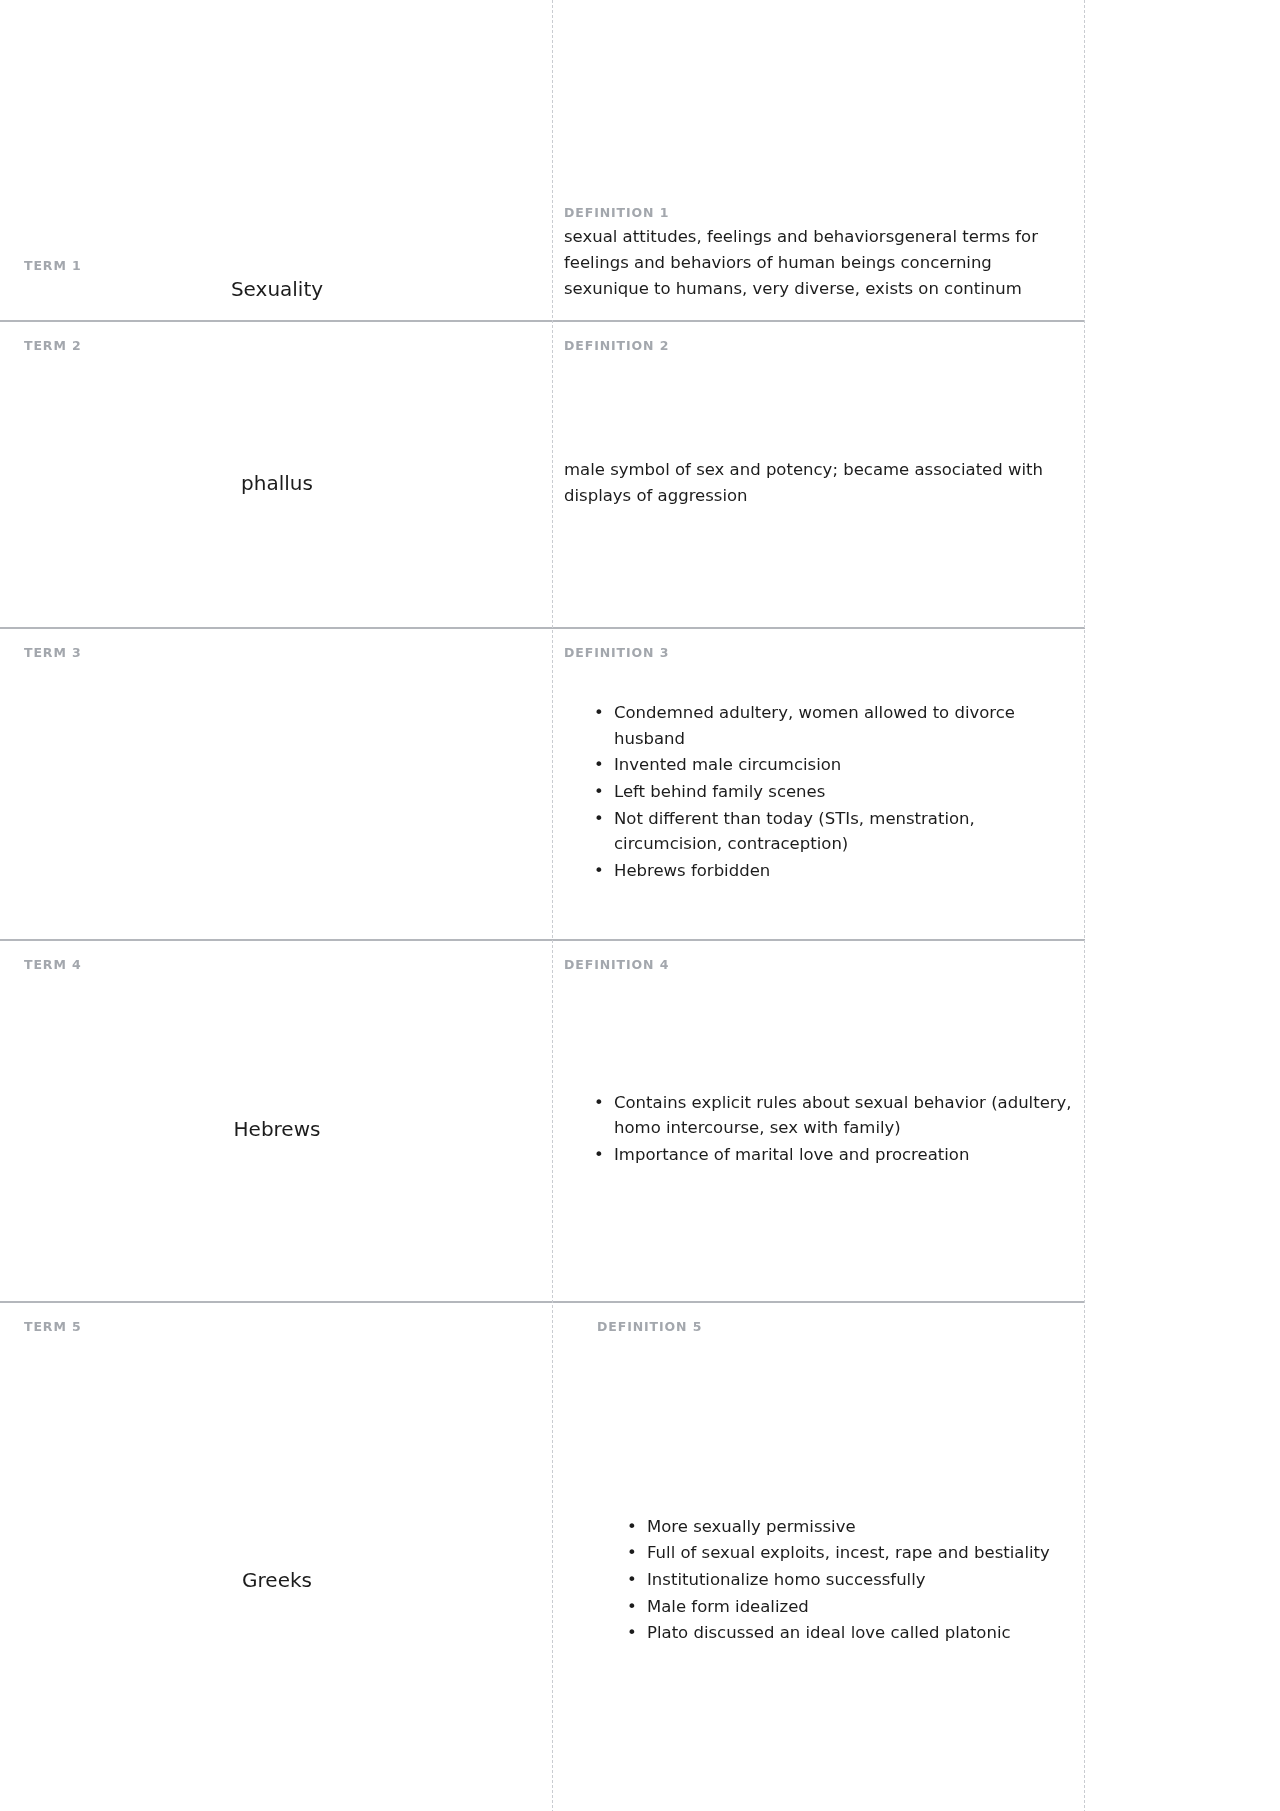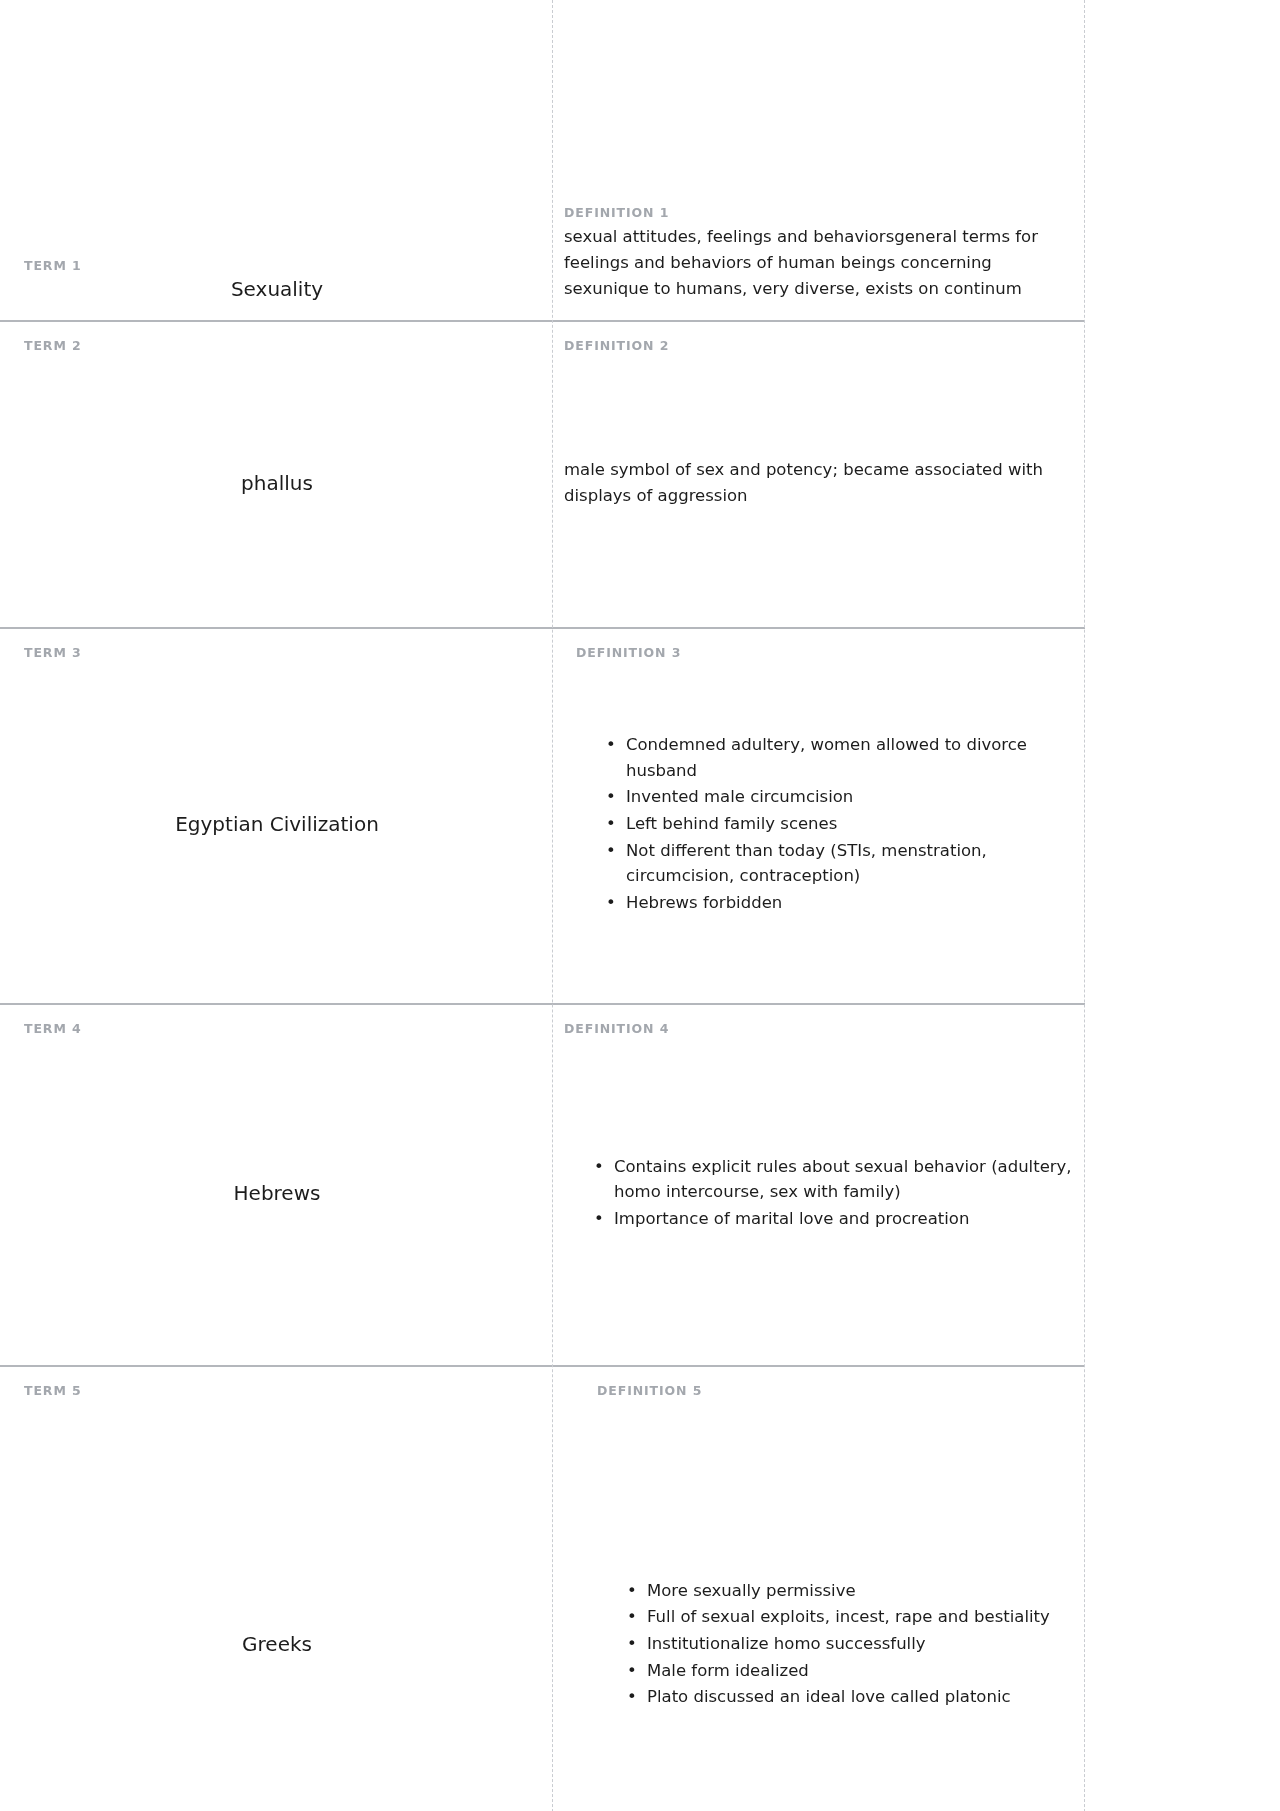--- a/index.html
+++ b/index.html
@@ -125,21 +125,21 @@
     left: 0;
     top: 0;
     color: #1c1c1c;
     font-size: 16.5px;
     line-height: 1.55;
   }
 
   
   .h1 { height: 322px; }
   .h2 { height: 307px; }
-  .h3 { height: 376px; gap: 12px; }
+  .h3 { height: 312px; }
   .h4 { height: 362px; }
   .h5 { height: 540px; gap: 33px; }
 </style>
 </head>
 <body>
 
 <div class="page">
   <div class="cards">
 
     <div class="vline mid"></div>
@@ -175,23 +175,20 @@
           <div class="def-inner">
             <p class="def-text">male symbol of sex and potency; became associated with displays of aggression</p>
           </div>
         </div>
       </div>
     </div>
 
     <div class="card h3">
       <div class="col col-term">
         <div class="col-label">TERM 3</div>
-        <div class="term-body">
-          <div class="term-text">Egyptian Civilization</div>
-        </div>
       </div>
       <div class="col col-def">
         <div class="col-label">DEFINITION 3</div>
         <div class="def-body">
           <div class="def-inner">
             <ul class="def-list">
               <li><span class="bullet">•</span><span>Condemned adultery, women allowed to divorce husband</span></li>
               <li><span class="bullet">•</span><span>Invented male circumcision</span></li>
               <li><span class="bullet">•</span><span>Left behind family scenes</span></li>
               <li><span class="bullet">•</span><span>Not different than today (STIs, menstration, circumcision, contraception)</span></li>

